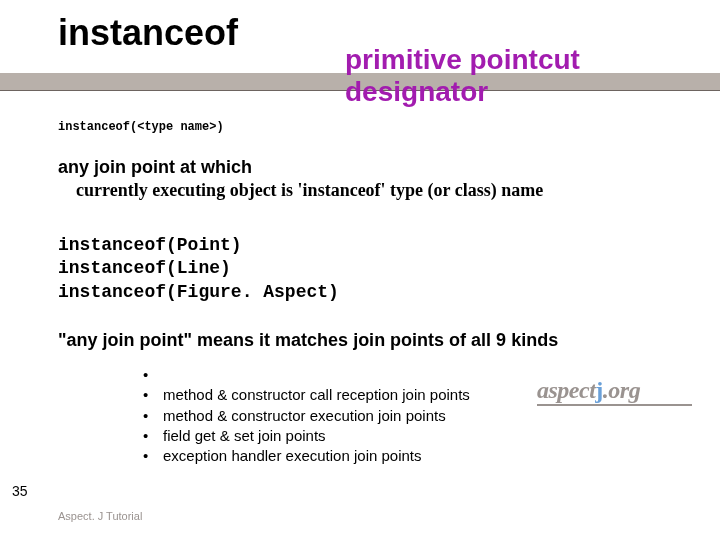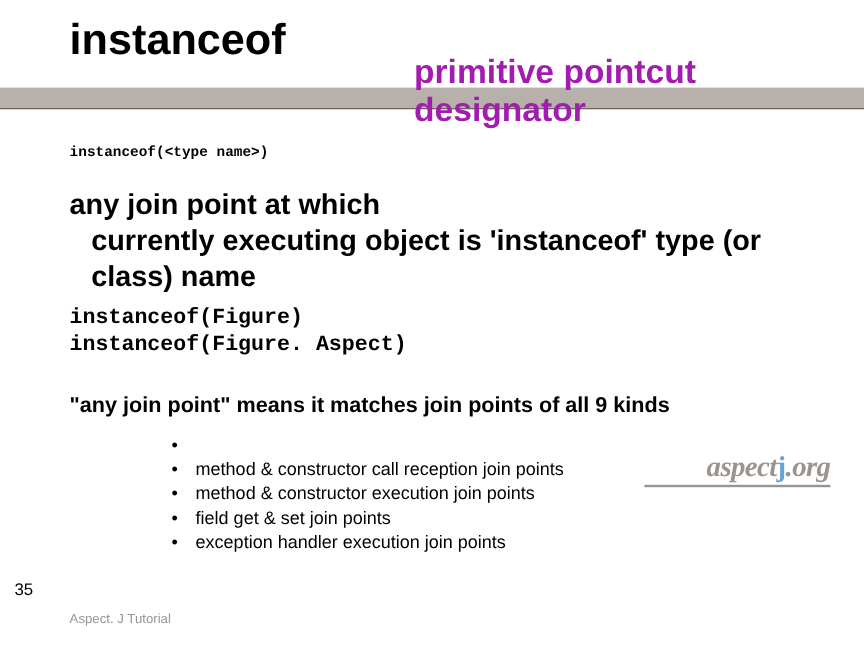--- a/index.html
+++ b/index.html
@@ -3,30 +3,30 @@
 <meta charset="utf-8">
 <style>
   * { box-sizing: border-box; margin: 0; padding: 0; }
   html, body { width: 720px; height: 540px; overflow: hidden; font-family: Arial, Helvetica, sans-serif; background: #fff; color: #000; }
   .slide { position: relative; width: 720px; height: 420px; }
   .grey-strip { position: absolute; top: 73px; left: 0; width: 100%; height: 18px; background: #b8b0aa; border-bottom: 1px solid #6d6460; }
   .title { position: absolute; top: 12px; left: 58px; font-size: 36px; font-weight: bold; color: #000; }
   .subtitle { position: absolute; top: 44px; left: 345px; font-size: 28px; font-weight: bold; color: #a21caf; }
   .content { position: absolute; top: 120px; left: 58px; right: 40px; }
   .code-line { font-family: "Courier New", Courier, monospace; font-size: 12px; font-weight: bold; margin-bottom: 22px; }
-  .desc { font-size: 24px; font-weight: bold; line-height: 1.25; margin-bottom: 8px; }
-  .desc-line2 { padding-left: 18px; }
+  .desc { font-size: 18px; font-weight: bold; line-height: 1.25; margin-bottom: 33px; }
+  .desc-line2 { padding-left: 18px; font-family: Liberation Serif, serif; }
   .examples { font-family: "Courier New", Courier, monospace; font-size: 18px; font-weight: bold; line-height: 1.3; margin-bottom: 26px; }
   .desc2 { font-size: 18px; font-weight: bold; margin-bottom: 14px; }
   .bullets { padding-left: 85px; margin-top: 2px; }
   .bullet-row { display: flex; align-items: baseline; font-size: 15px; line-height: 1.35; }
   .bullet-dot { width: 20px; flex: 0 0 20px; }
   .footer-num { position: absolute; left: 12px; top: 483px; font-size: 14px; color: #000; }
   .footer-text { position: absolute; left: 58px; top: 510px; font-size: 11px; color: #9a9390; }
-  .logo { position: absolute; right: 28px; bottom: 14px; text-align: right; }
+  .logo { position: absolute; right: 28px; bottom: 14px; text-align: left; }
   .logo-name { font-size: 24px; font-weight: bold; color: #9a9390; font-family: Georgia, 'Times New Roman', serif; font-style: italic; letter-spacing: -0.5px; }
   .logo-dot { color: #6aa0d8; font-style: normal; }
   .logo-line { height: 2px; background: #9a9390; width: 155px; margin-left: auto; }
 </style>
 </head>
 <body>
 
 <div class="slide">
   <div class="grey-strip"></div>
   <div class="title">instanceof</div>
@@ -34,21 +34,22 @@
 
   <div class="content">
     <div class="code-line">instanceof(&lt;type name&gt;)</div>
 
     <div class="desc">
       <div>any join point at which</div>
       <div class="desc-line2">currently executing object is 'instanceof' type (or class) name</div>
     </div>
 
     <div class="examples">
-      <div>instanceof(Figure)</div>
+      <div>instanceof(Point)</div>
+      <div>instanceof(Line)</div>
       <div>instanceof(Figure. Aspect)</div>
     </div>
 
     <div class="desc2">"any join point" means it matches join points of all 9 kinds</div>
 
     <div class="bullets">
       <div class="bullet-row">
           <span class="bullet-dot">•</span>
         </div>
       <div class="bullet-row">

